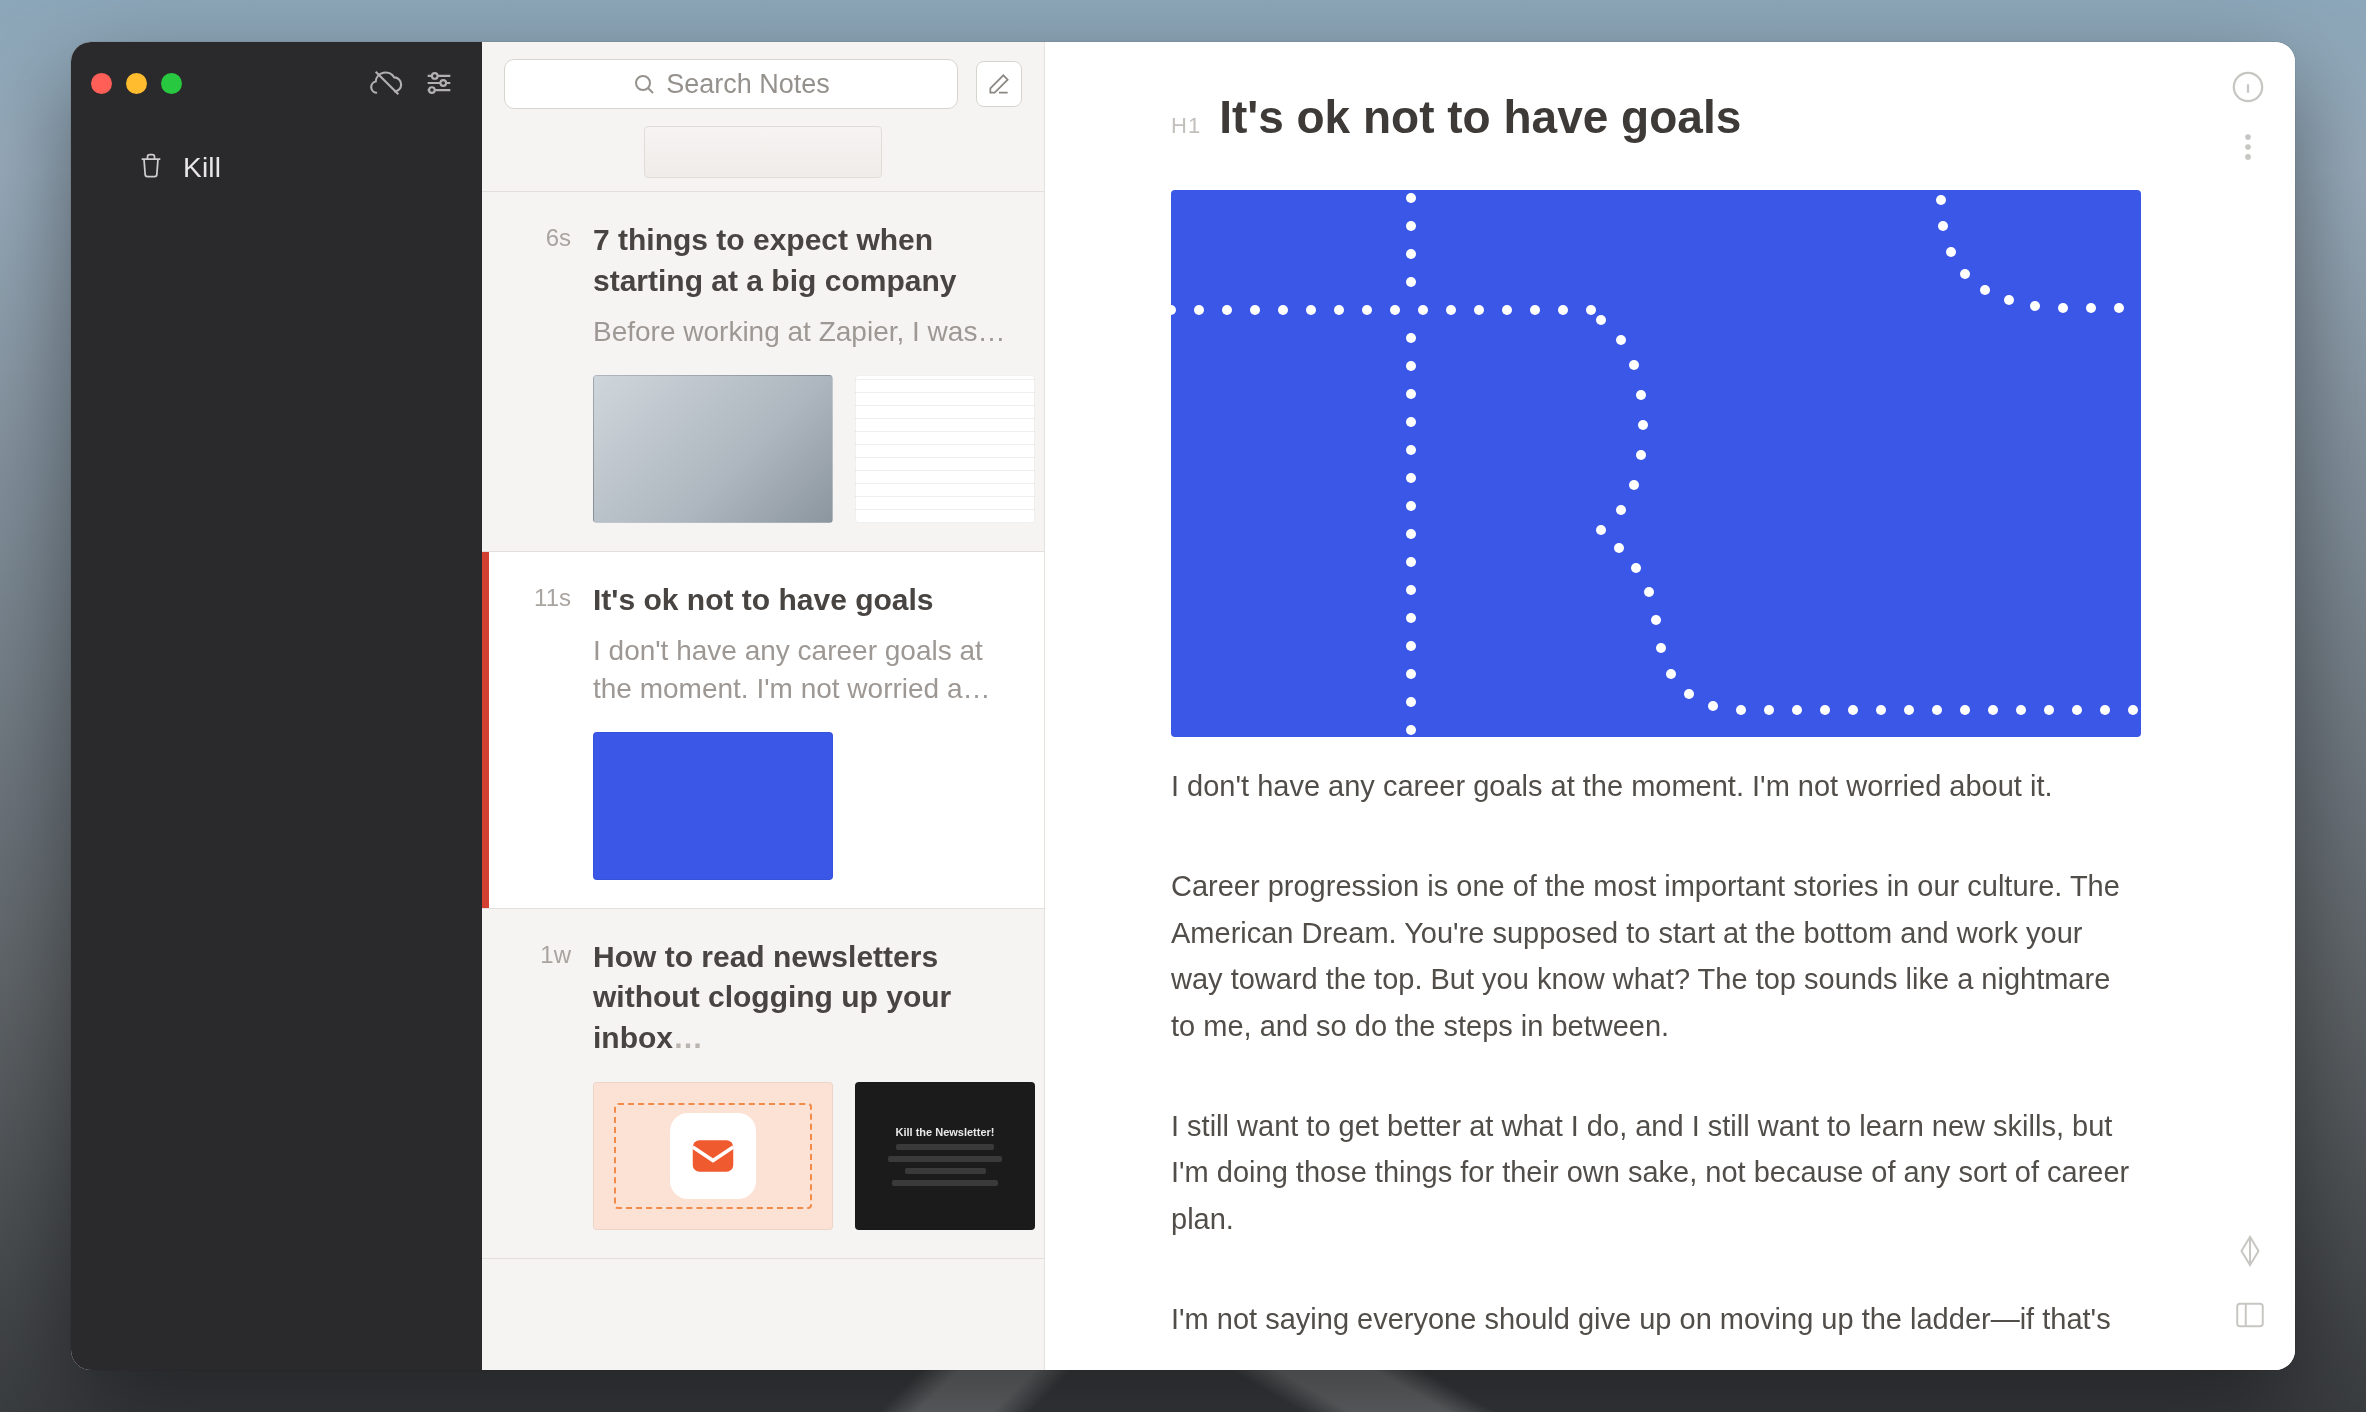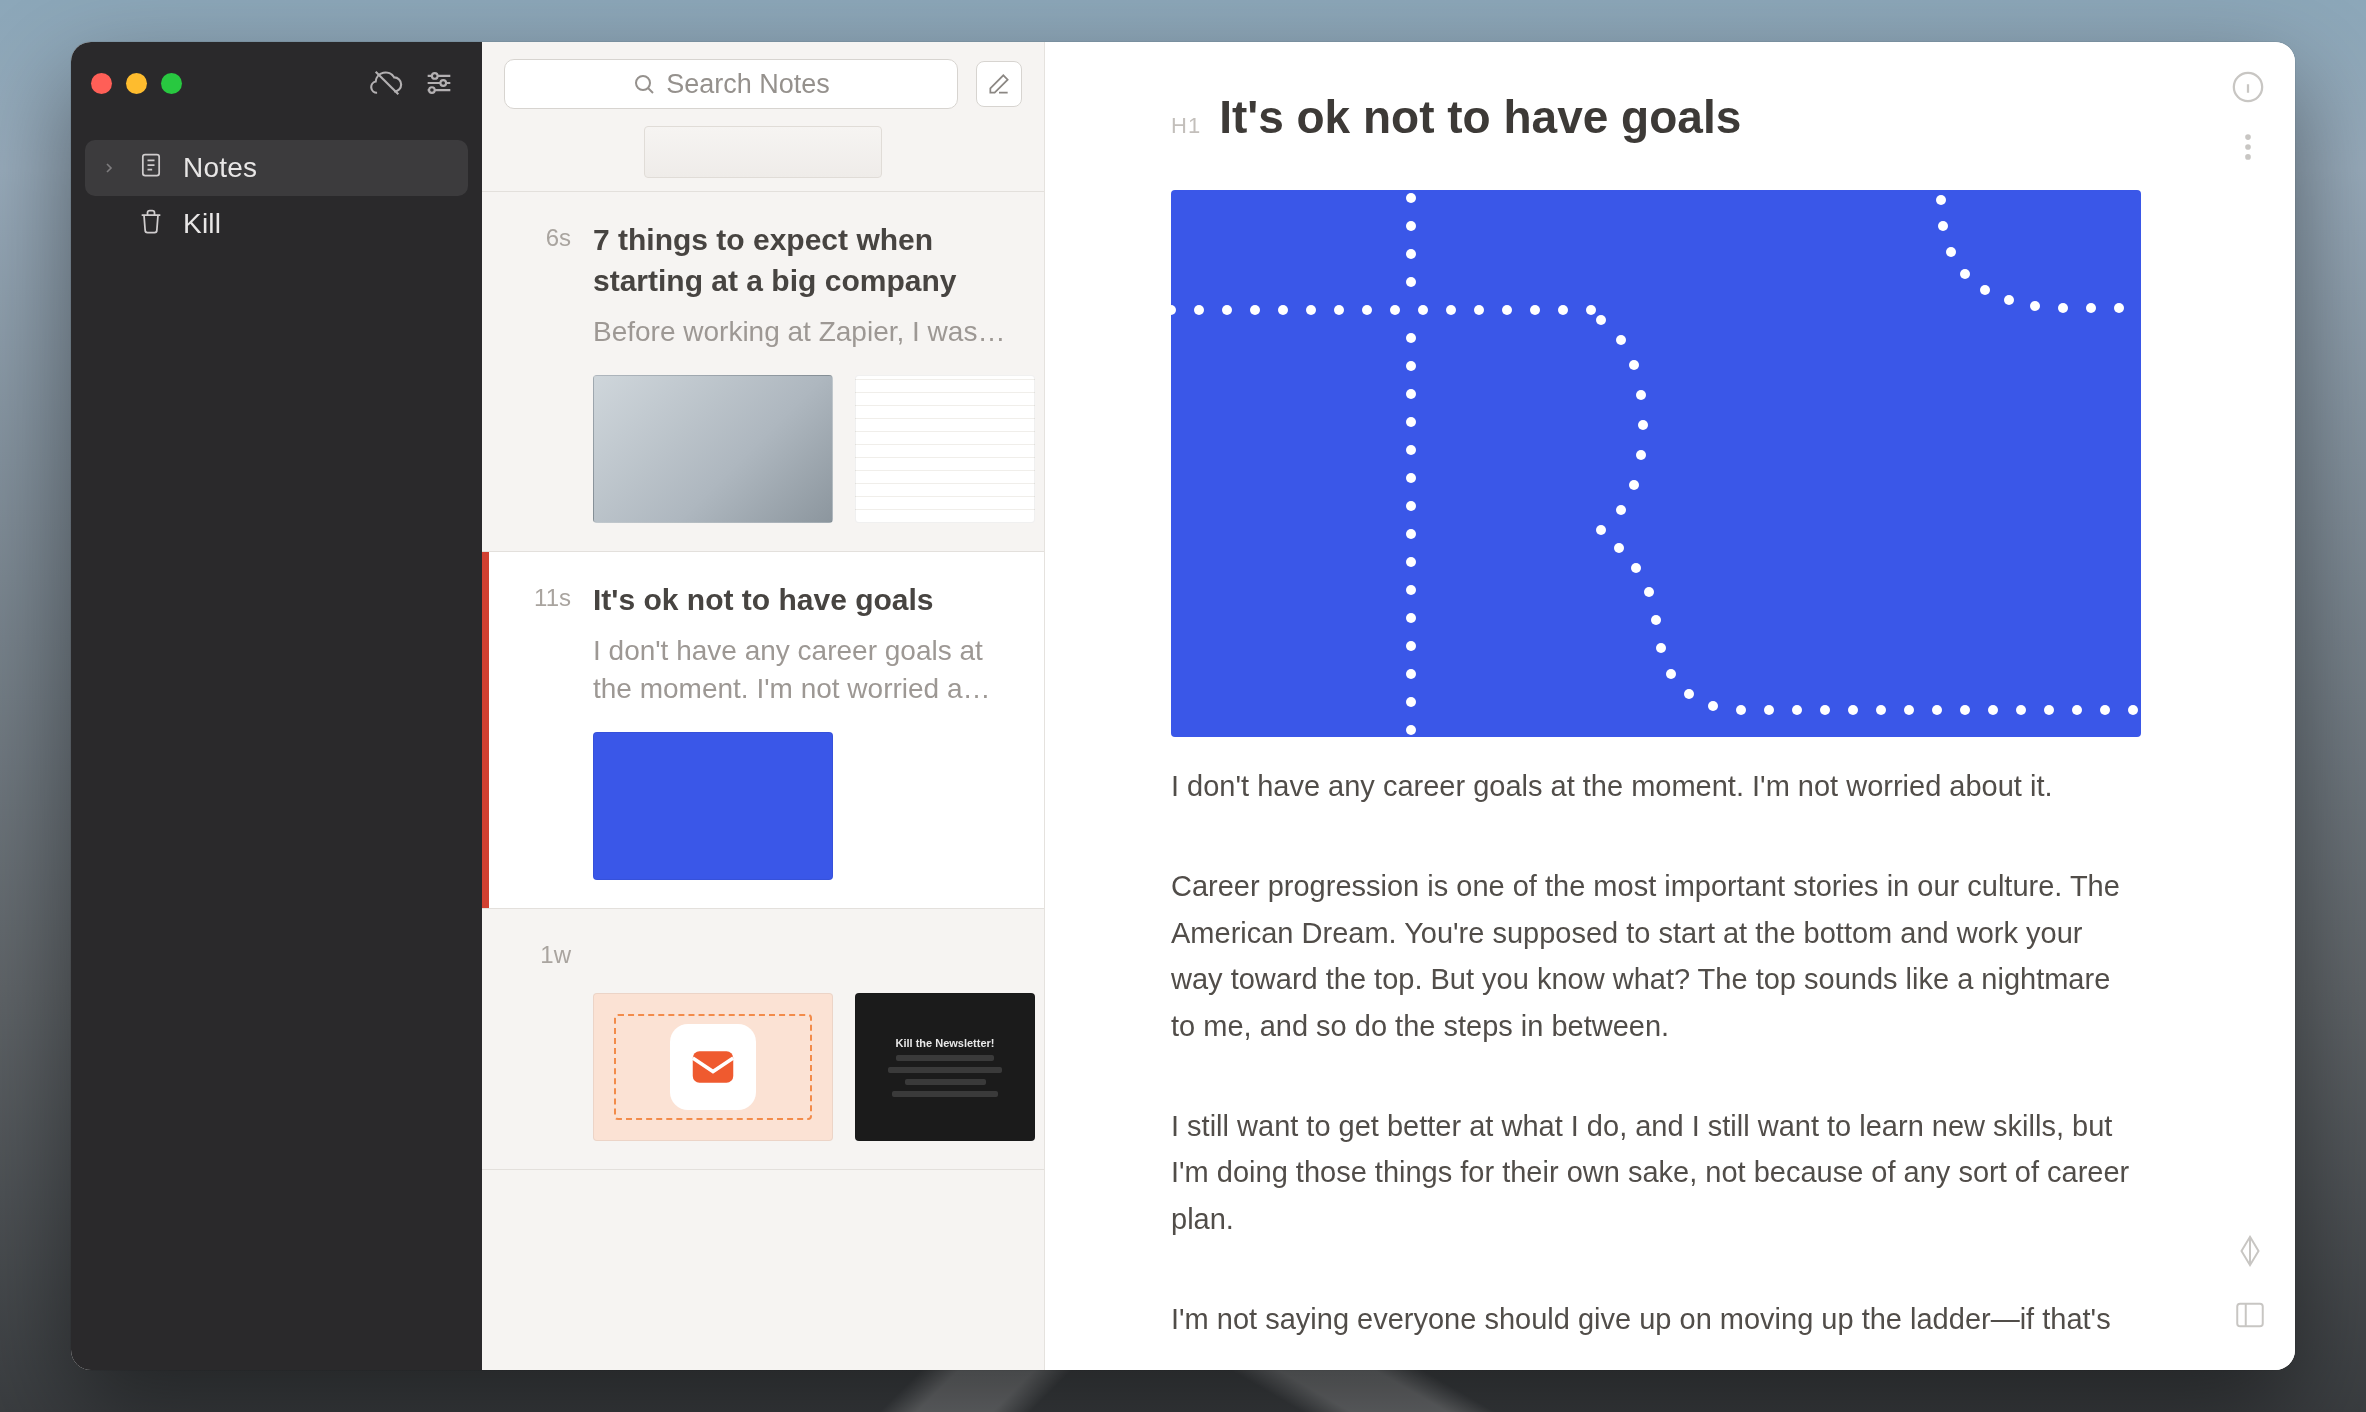--- a/index.html
+++ b/index.html
@@ -109,34 +109,20 @@
       <div class="tb-icon">
         <svg width="34" height="34" viewBox="0 0 24 24" fill="none" stroke="currentColor" stroke-width="1.5">
             <path d="M4 7h16M4 12h16M4 17h16"></path>
             <circle cx="9" cy="7" r="2" fill="#2a292b"></circle>
             <circle cx="15" cy="12" r="2" fill="#2a292b"></circle>
             <circle cx="7" cy="17" r="2" fill="#2a292b"></circle>
           </svg>
       </div>
     </div>
     <nav class="folders">
-      <div class="folder active">
-        <span class="chev">
-          <svg width="16" height="16" viewBox="0 0 24 24" fill="none" stroke="currentColor" stroke-width="2.5">
-              <path d="M9 18l6-6-6-6"></path>
-            </svg>
-        </span>
-        <span class="fico">
-          <svg width="28" height="28" viewBox="0 0 24 24" fill="none" stroke="currentColor" stroke-width="1.5">
-              <rect x="5" y="3" width="14" height="18" rx="2"></rect>
-              <path d="M9 8h6M9 12h6M9 16h4"></path>
-            </svg>
-        </span>
-        <span>Notes</span>
-      </div>
       <div class="folder">
         <span class="chev"></span>
         <span class="fico">
           <svg width="28" height="28" viewBox="0 0 24 24" fill="none" stroke="currentColor" stroke-width="1.5">
               <path d="M4 7h16M9 7V5a2 2 0 0 1 2-2h2a2 2 0 0 1 2 2v2M6 7l1 13a2 2 0 0 0 2 2h6a2 2 0 0 0 2-2l1-13"></path>
             </svg>
         </span>
         <span>Kill</span>
       </div>
     </nav>
@@ -185,20 +171,23 @@
           </div>
         </div>
         <div class="thumbs">
           <div class="thumb blue"></div>
         </div>
       </article>
 
       <article class="item">
         <div class="item-row">
           <div class="age">1w</div>
+          <div class="meta">
+            <div class="title"><span>How to read newsletters without clogging up your inbox</span><span style="color:#b9b4af">…</span></div>
+          </div>
         </div>
         <div class="thumbs">
           <div class="thumb peach">
             <div class="mail">
               <svg width="54" height="54" viewBox="0 0 24 24" fill="#ef5a2f">
                   <rect x="3" y="5" width="18" height="14" rx="3"></rect>
                   <path d="M3 8l9 6 9-6" fill="none" stroke="#fff" stroke-width="1.6"></path>
                 </svg>
             </div>
           </div>

